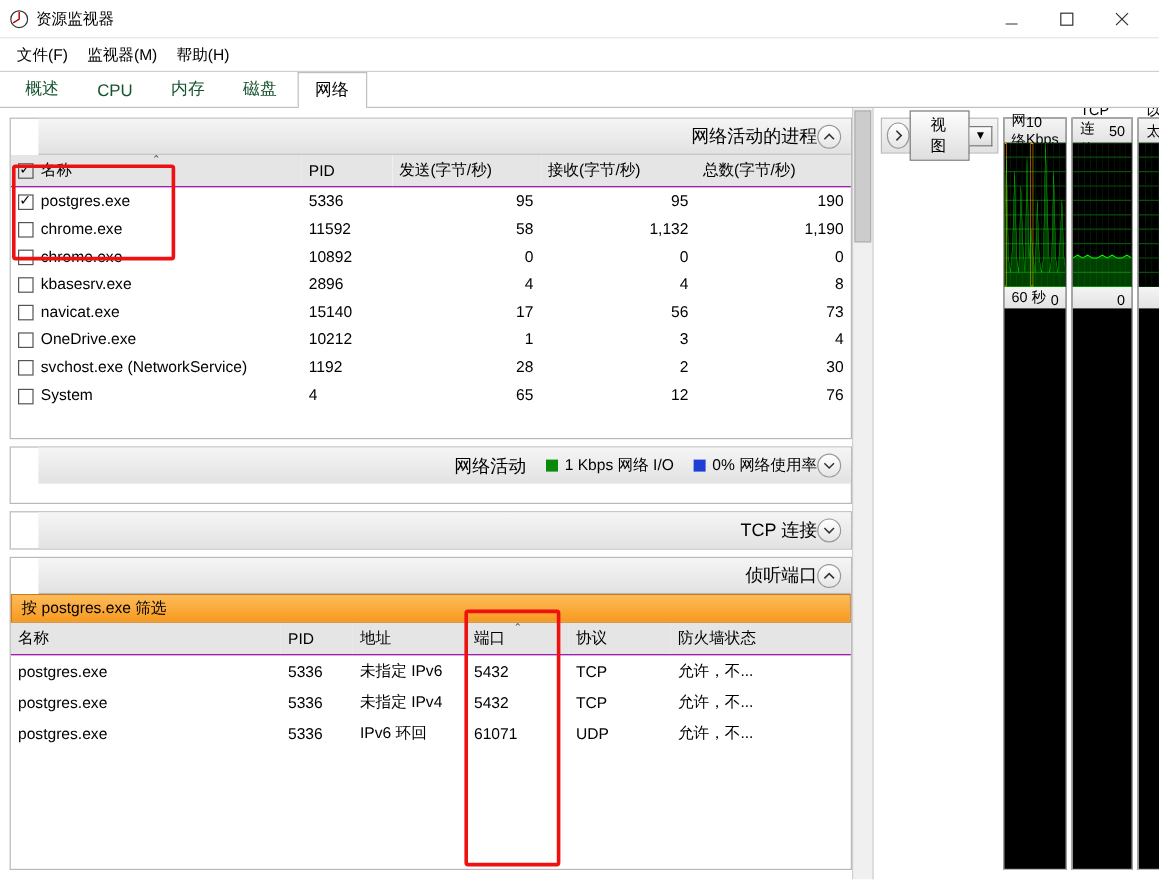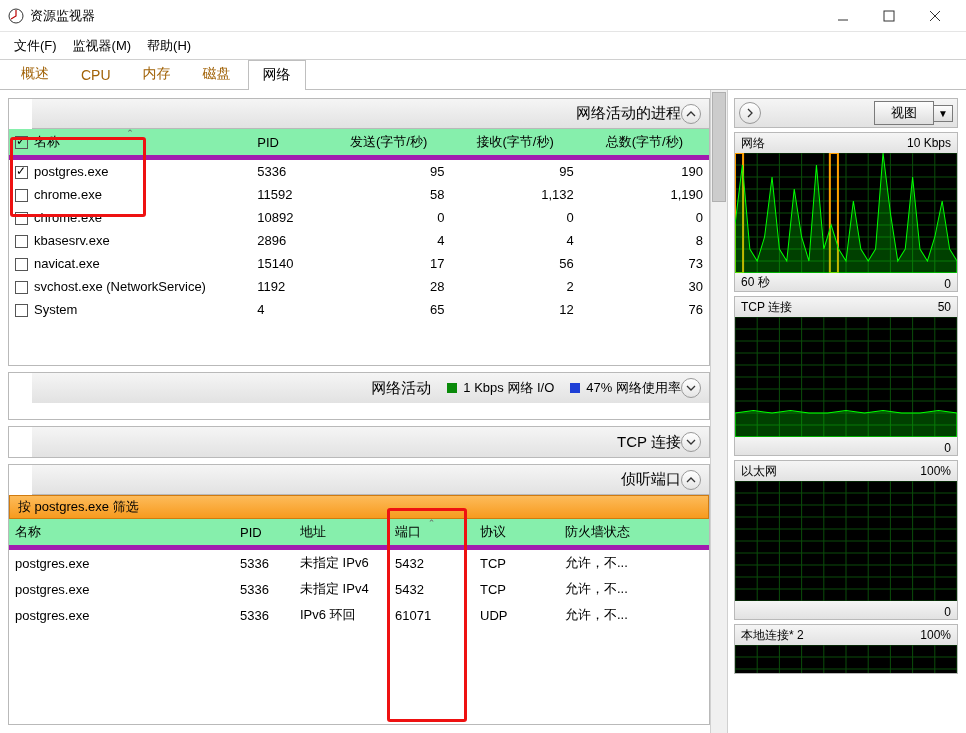--- a/index.html
+++ b/index.html
@@ -11,43 +11,43 @@
 .titlebar .title { flex: 1; font-size: 13px; }
 .titlebar .wbtn { width: 46px; height: 32px; display: flex; align-items: center; justify-content: center; color: #666; }
 .titlebar .wbtn svg { width: 12px; height: 12px; }
 
 
 .menubar { height: 28px; display: flex; align-items: center; padding: 0 6px; border-bottom: 1px solid #d0d0d0; }
 .menubar .mitem { padding: 4px 8px; cursor: default; }
 
 
 .tabbar { height: 30px; display: flex; align-items: flex-end; padding: 2px 6px 0 6px; background: #fff; border-bottom: 1px solid #bfbfbf; }
-.tabbar .tab { padding: 5px 14px 6px 14px; border: 1px solid transparent; border-bottom: none; margin-right: 2px; cursor: default; font-size: 14px; color: #a16207; }
+.tabbar .tab { padding: 5px 14px 6px 14px; border: 1px solid transparent; border-bottom: none; margin-right: 2px; cursor: default; font-size: 14px; color: #14532d; }
 .tabbar .tab.active { border-color: #bfbfbf; background: #fff; position: relative; top: 1px; color: #000; font-weight: 400; }
 
 
 .content { display: flex; height: calc(100% - 90px); }
 .main-col { flex: 1; padding: 8px 0 8px 8px; overflow: hidden; display: flex; flex-direction: column; gap: 6px; }
 .scrollbar-gutter { width: 18px; background: #f0f0f0; border-left: 1px solid #d0d0d0; border-right: 1px solid #d0d0d0; position: relative; }
 .scrollbar-gutter .thumb { position: absolute; left: 1px; right: 1px; top: 2px; height: 110px; background: #ccc; border: 1px solid #b0b0b0; }
-.right-col { width: 238px; padding: 8px 8px 8px 6px; overflow: hidden; display: flex; flex-direction: column; gap: 4px; }
+.right-col { width: 238px; padding: 8px 8px 8px 6px; overflow: hidden; display: flex; flex-direction: row; gap: 4px; }
 
 
 .panel { border: 1px solid #b9b9b9; background: #fff; display: flex; flex-direction: column; }
 .panel-header { height: 30px; background: linear-gradient(#f5f5f5, #e2e2e2); border-bottom: 1px solid #b9b9b9; display: flex; align-items: center; padding: 0 8px; font-size: 15px; font-weight: 400; justify-content: flex-end; margin-left: 23px; }
 .panel-header .phleft { display: flex; align-items: center; gap: 16px; }
 .panel-header .collapse-btn { width: 20px; height: 20px; border: 1px solid #999; border-radius: 50%; display: flex; align-items: center; justify-content: center; background: linear-gradient(#fff,#e5e5e5); font-size: 10px; }
 .panel-header .legend { display: flex; align-items: center; gap: 6px; font-size: 13px; font-weight: normal; }
 .panel-header .legend .sw { width: 10px; height: 10px; }
 
 
 .table-wrap { flex: 1; overflow: hidden; }
 table { width: 100%; border-collapse: collapse; font-size: 13px; }
-th { text-align: left; font-weight: normal; padding: 4px 6px; border-bottom: 5px solid #a21caf; background: #86efac; position: relative; }
-th.rt { text-align: center; }
+th { text-align: left; font-weight: normal; padding: 4px 6px; border-bottom: 1px solid #a21caf; background: #e5e5e5; position: relative; }
+th.rt { text-align: left; }
 th .sort-arrow { font-size: 9px; position: absolute; left: 50%; top: -1px; transform: translateX(-50%); color: #666; }
 td { padding: 4px 6px; white-space: nowrap; }
 td.rt { text-align: right; }
 .chk { display: inline-block; width: 13px; height: 13px; border: 1px solid #555; vertical-align: middle; margin-right: 6px; position: relative; }
 .chk.checked::after { content: "✓"; position: absolute; left: 0; top: -3px; font-size: 12px; }
 
 
 .filter-bar { background: linear-gradient(#fdbb5a, #f79a1e); border: 1px solid #d07b10; height: 24px; display: flex; align-items: center; padding: 0 8px; font-size: 13px; }
 
 
@@ -163,20 +163,27 @@
                 <td class="rt">8</td>
               </tr>
               <tr>
                 <td><span class="chk"></span>navicat.exe</td>
                 <td>15140</td>
                 <td class="rt">17</td>
                 <td class="rt">56</td>
                 <td class="rt">73</td>
               </tr>
               <tr>
+                <td><span class="chk"></span>OneDrive.exe</td>
+                <td>10212</td>
+                <td class="rt">1</td>
+                <td class="rt">3</td>
+                <td class="rt">4</td>
+              </tr>
+              <tr>
                 <td><span class="chk"></span>svchost.exe (NetworkService)</td>
                 <td>1192</td>
                 <td class="rt">28</td>
                 <td class="rt">2</td>
                 <td class="rt">30</td>
               </tr>
               <tr>
                 <td><span class="chk"></span>System</td>
                 <td>4</td>
                 <td class="rt">65</td>
@@ -191,21 +198,21 @@
     <div class="panel" style="height:48px">
       <div class="panel-header" style="border-bottom:none">
         <div class="phleft">
           <span>网络活动</span>
           <span class="legend">
               <span class="sw" id="sw1" style="background: rgb(10, 138, 10);"></span>
               <span>1 Kbps 网络 I/O</span>
             </span>
           <span class="legend">
               <span class="sw" id="sw2" style="background: rgb(30, 63, 214);"></span>
-              <span>47% 网络使用率</span>
+              <span>0% 网络使用率</span>
             </span>
         </div>
         <div class="collapse-btn">
             <svg width="10" height="10" viewBox="0 0 10 10">
               <path d="M1 3 L5 7 L9 3" fill="none" stroke="#333" stroke-width="1.3"></path>
             </svg>
           </div>
       </div>
     </div>
 

